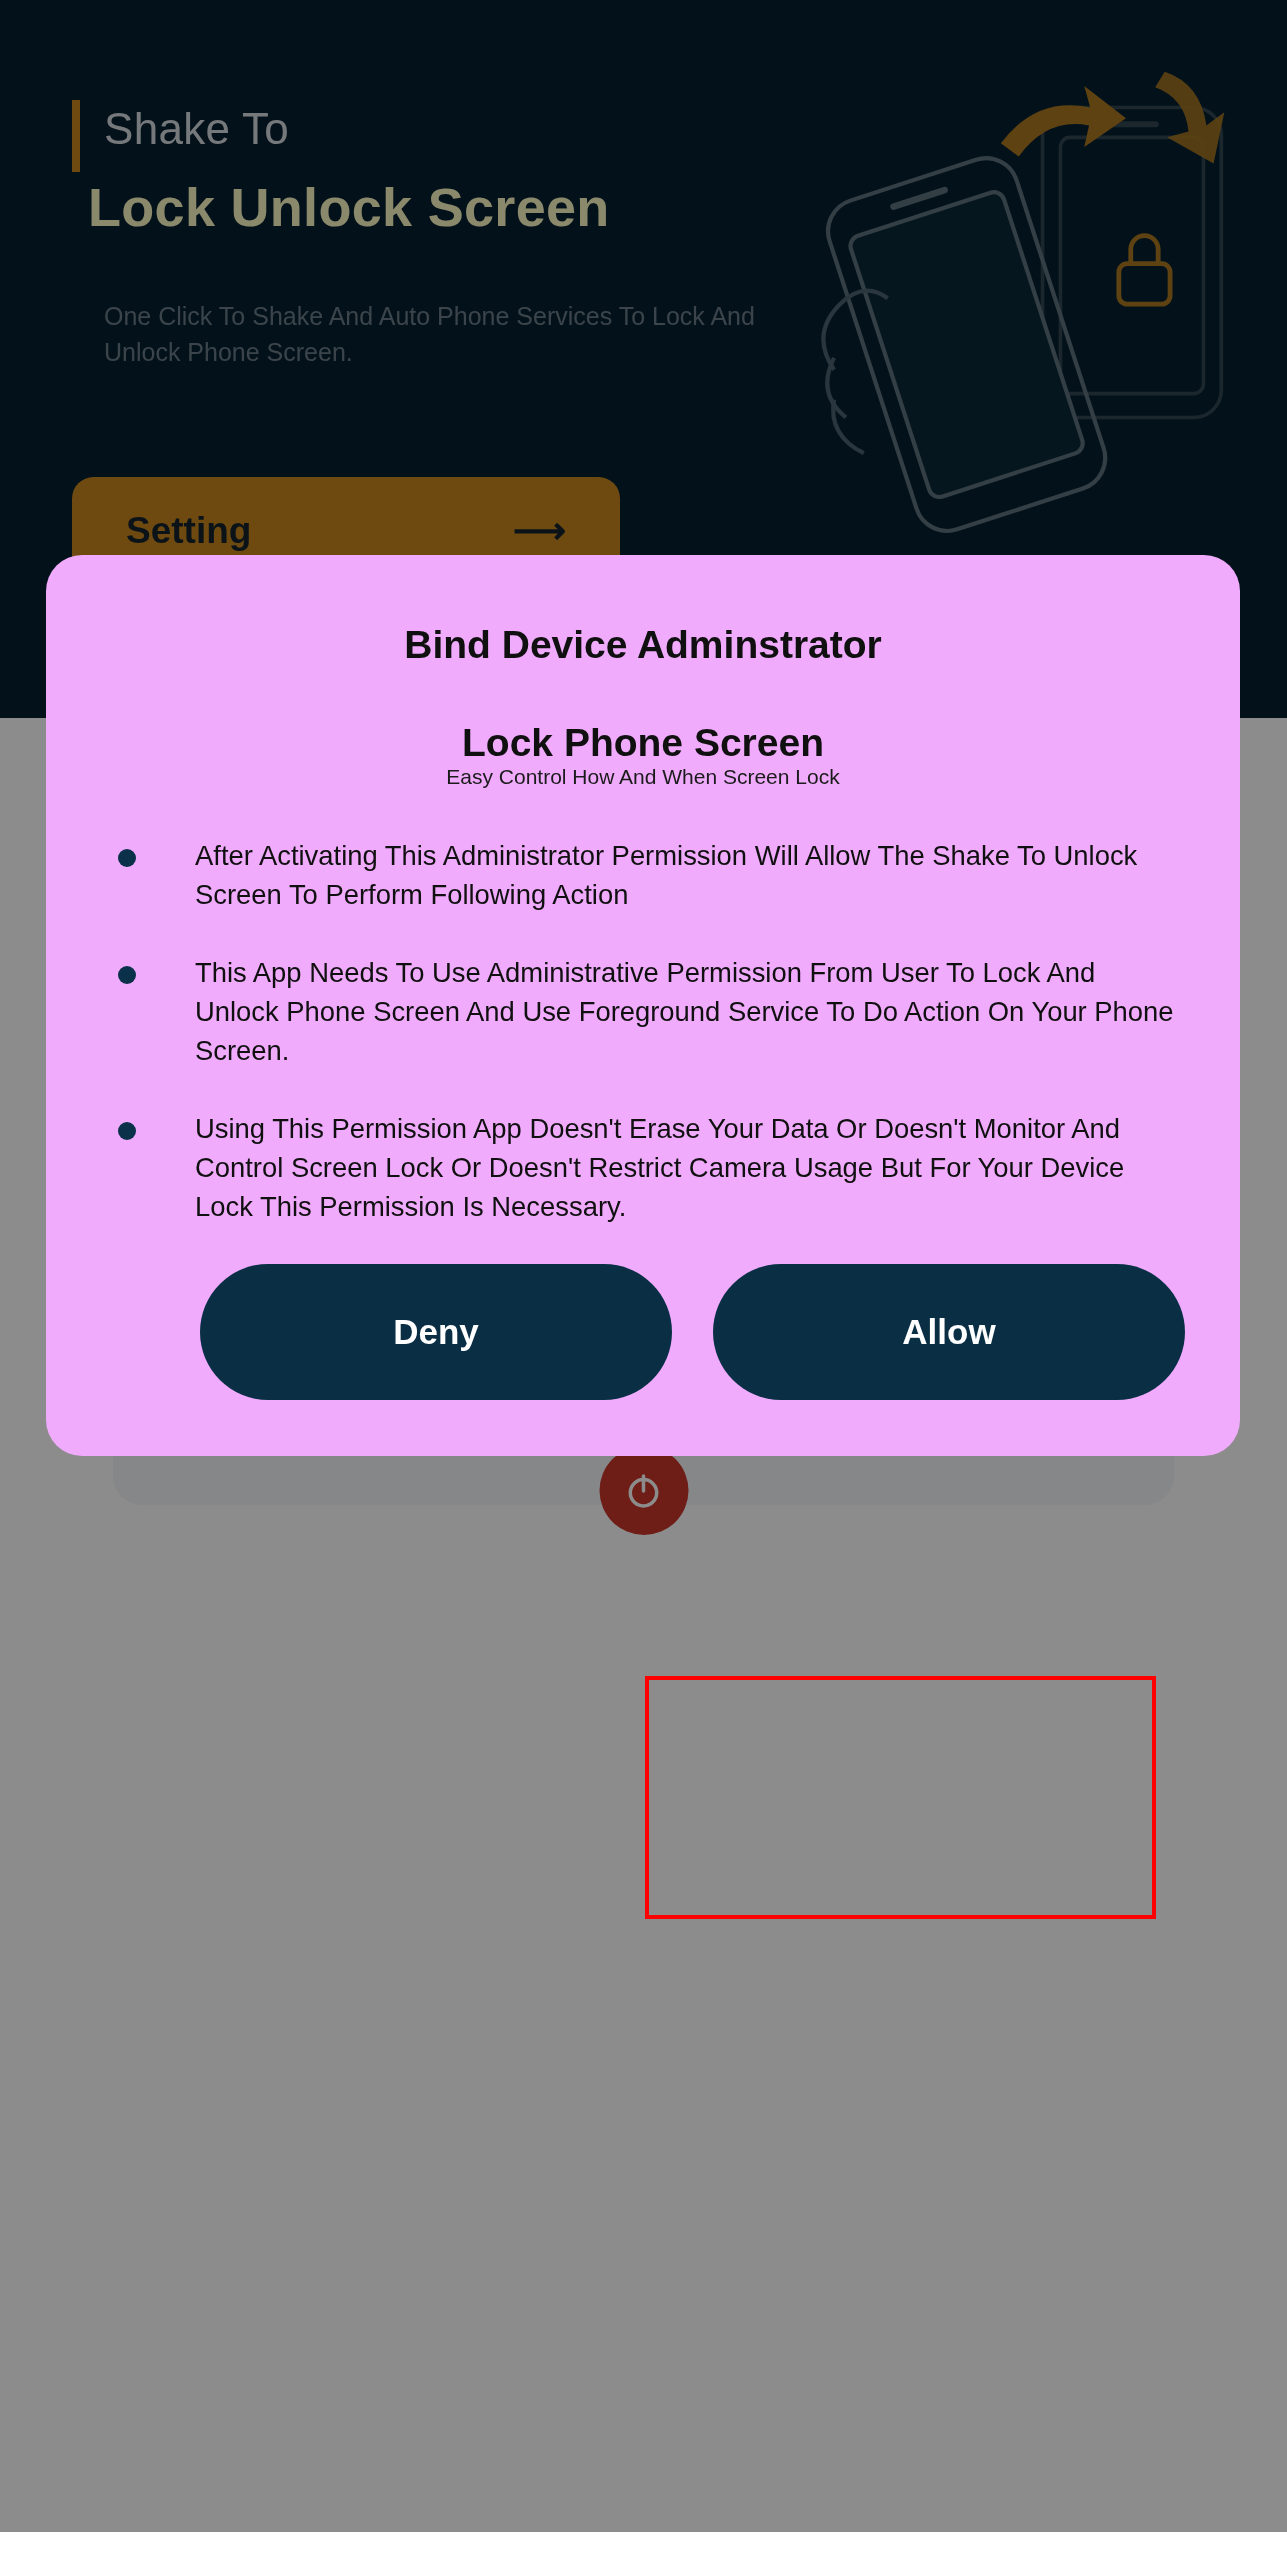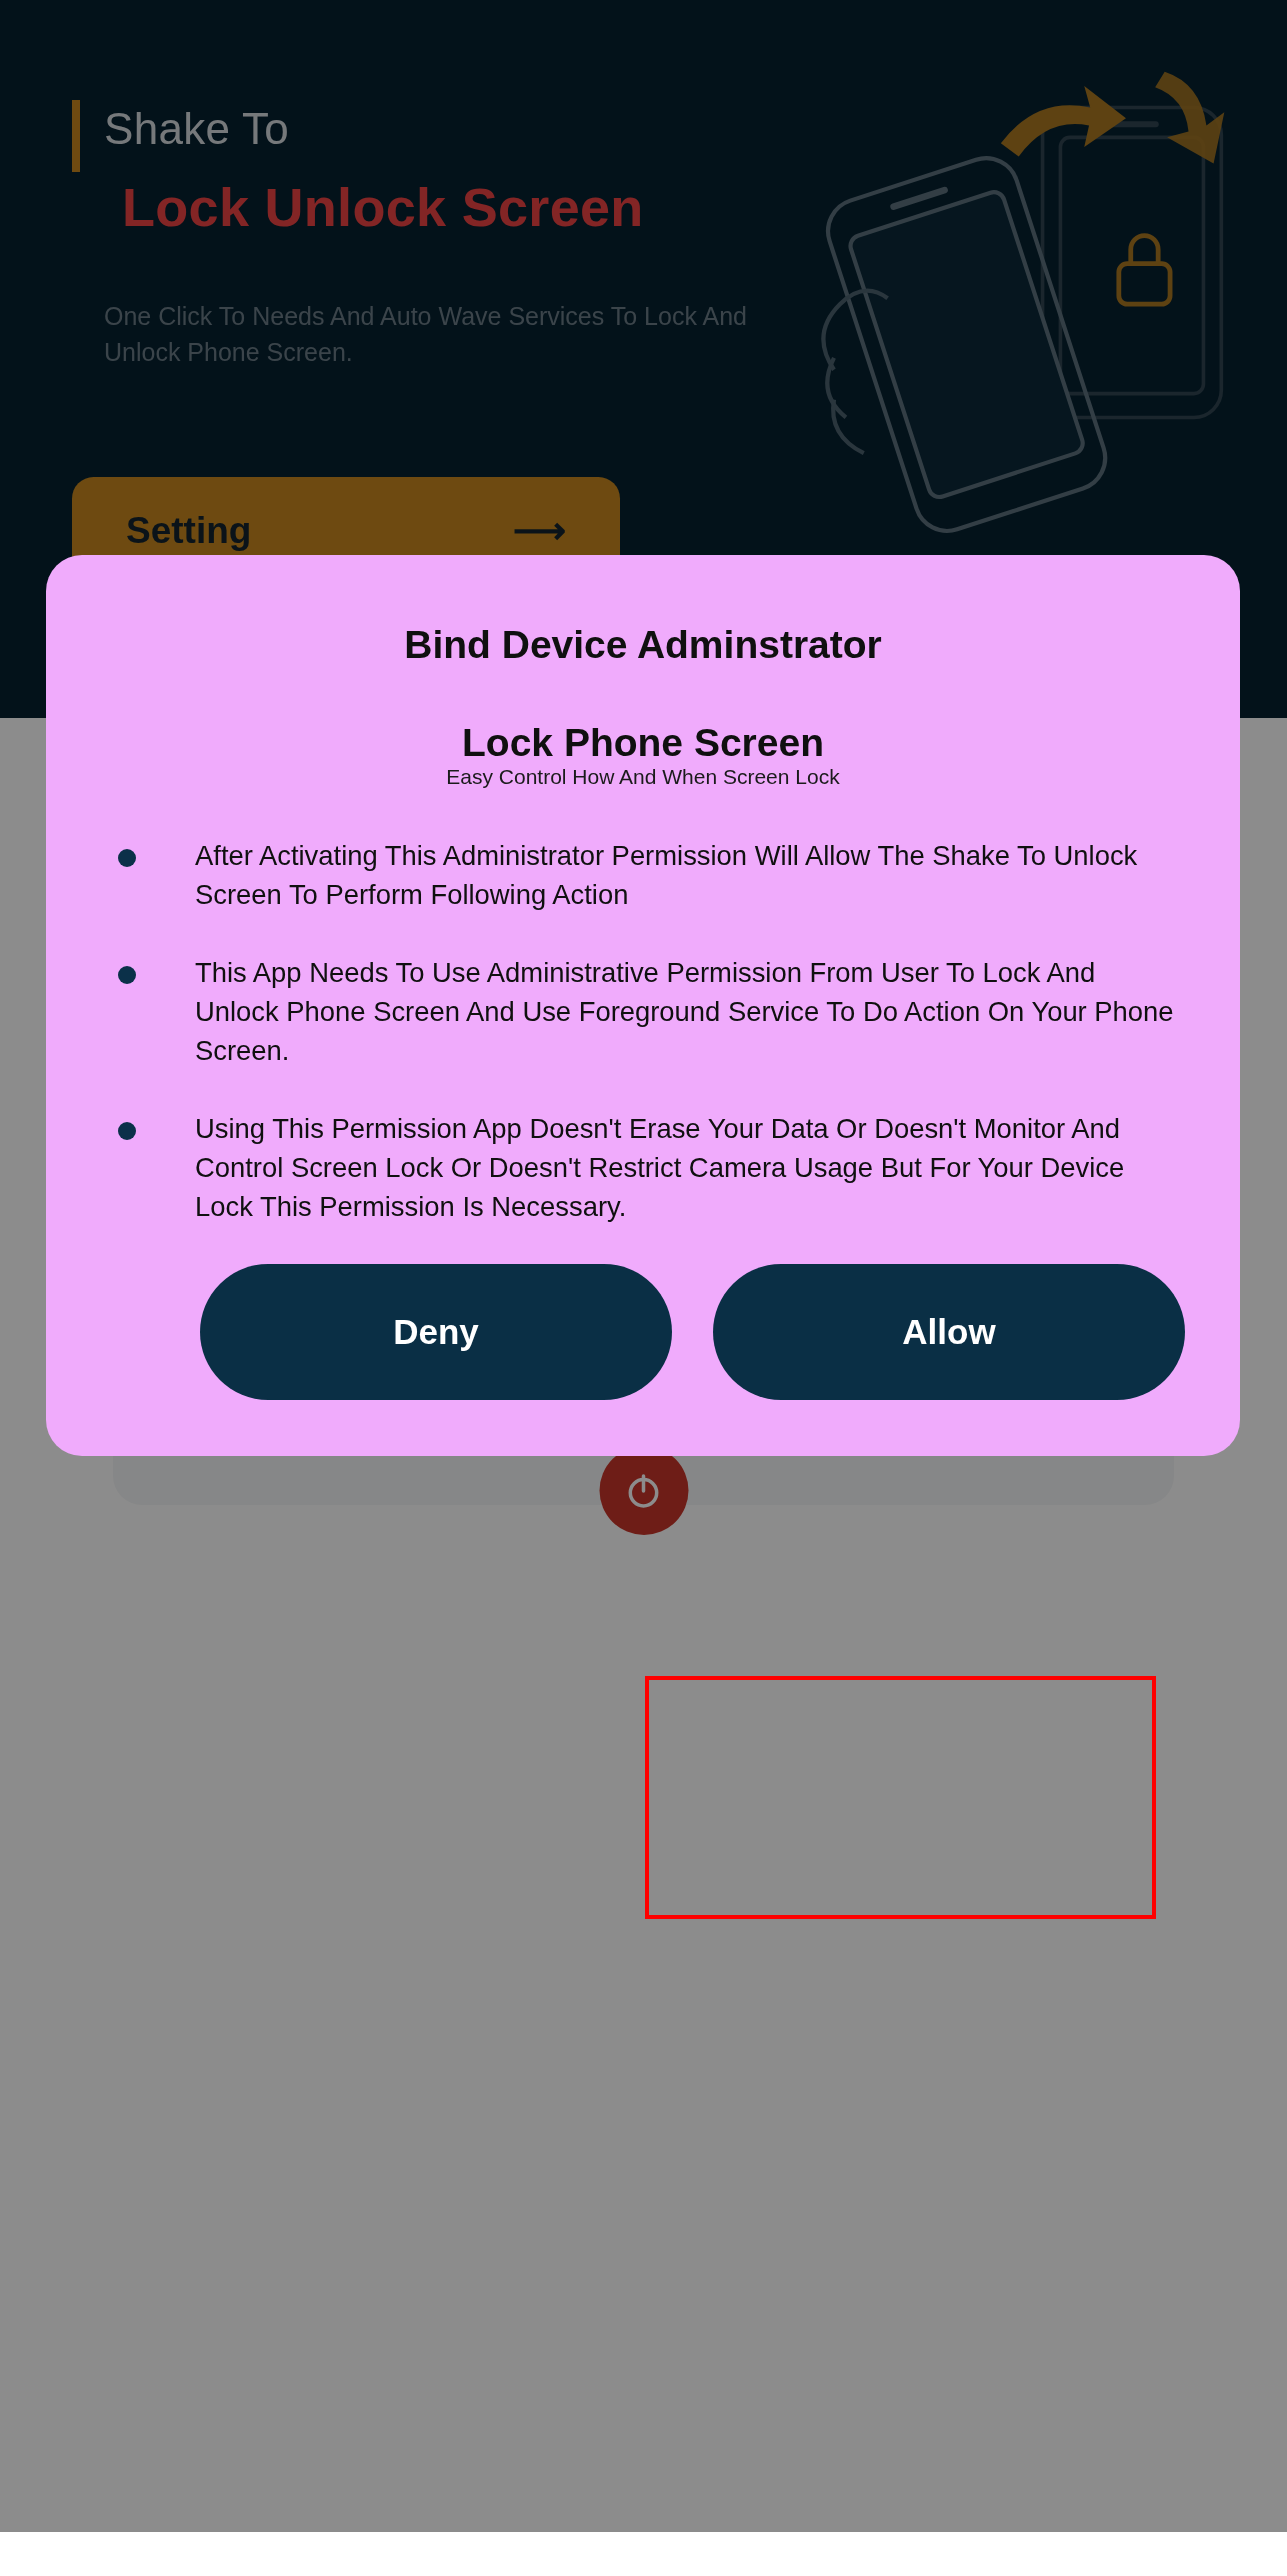--- a/index.html
+++ b/index.html
@@ -48,25 +48,25 @@
     left: 104px;
     top: 104px;
     font-size: 44px;
     font-weight: 400;
     color: #d8dde1;
     letter-spacing: 0.3px;
   }
 
   .hero-title-big {
     position: absolute;
-    left: 122px;
+    left: 88px;
     top: 176px;
     font-size: 54px;
     font-weight: bold;
-    color: #ef4444;
+    color: #fef9c3;
     letter-spacing: 0.3px;
   }
 
   .hero-sub {
     position: absolute;
     left: 104px;
     top: 298px;
     font-size: 25px;
     line-height: 1.45;
     color: #6c7d88;
@@ -291,21 +291,21 @@
 <body>
 
 <div id="app">
 
   <div class="bg-screen">
 
     <div class="hero">
       <div class="hero-accent-bar"></div>
       <div class="hero-title-small">Shake To</div>
       <div class="hero-title-big">Lock Unlock Screen</div>
-      <div class="hero-sub">One Click To Needs And Auto Wave Services To Lock And Unlock Phone Screen.</div>
+      <div class="hero-sub">One Click To Shake And Auto Phone Services To Lock And Unlock Phone Screen.</div>
 
       <div class="hero-btn">
         <span class="hero-btn-label">Setting</span>
         <span class="hero-btn-arrow">⟶</span>
       </div>
 
       <svg class="hero-art" viewBox="0 0 980 1000" fill="none">
         <g stroke="#3a4d59" stroke-width="6" fill="none">
           <rect x="600" y="120" width="300" height="520" rx="46"></rect>
           <rect x="630" y="170" width="240" height="430" rx="16"></rect>

